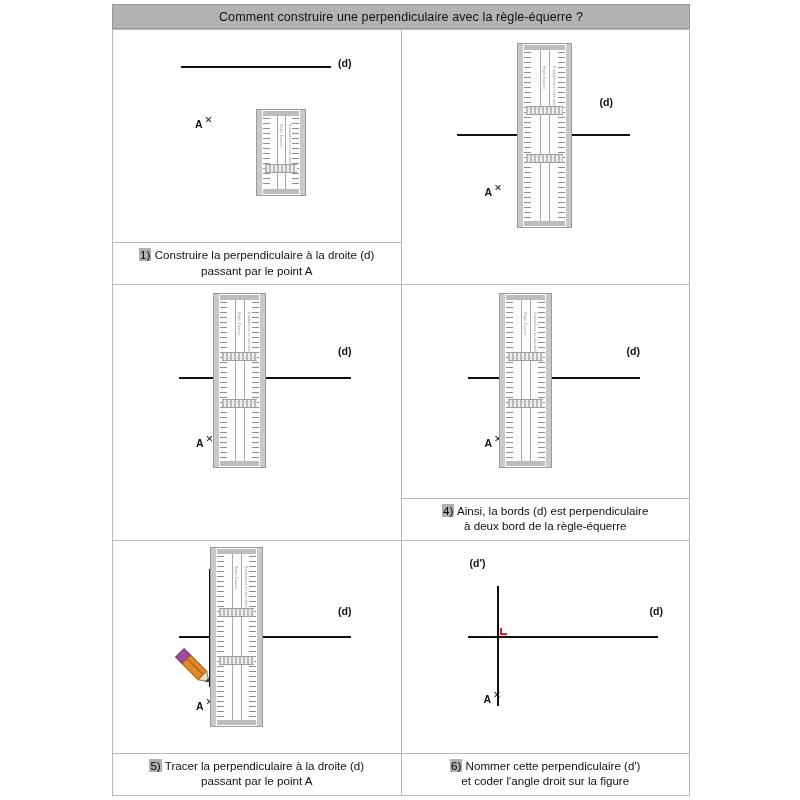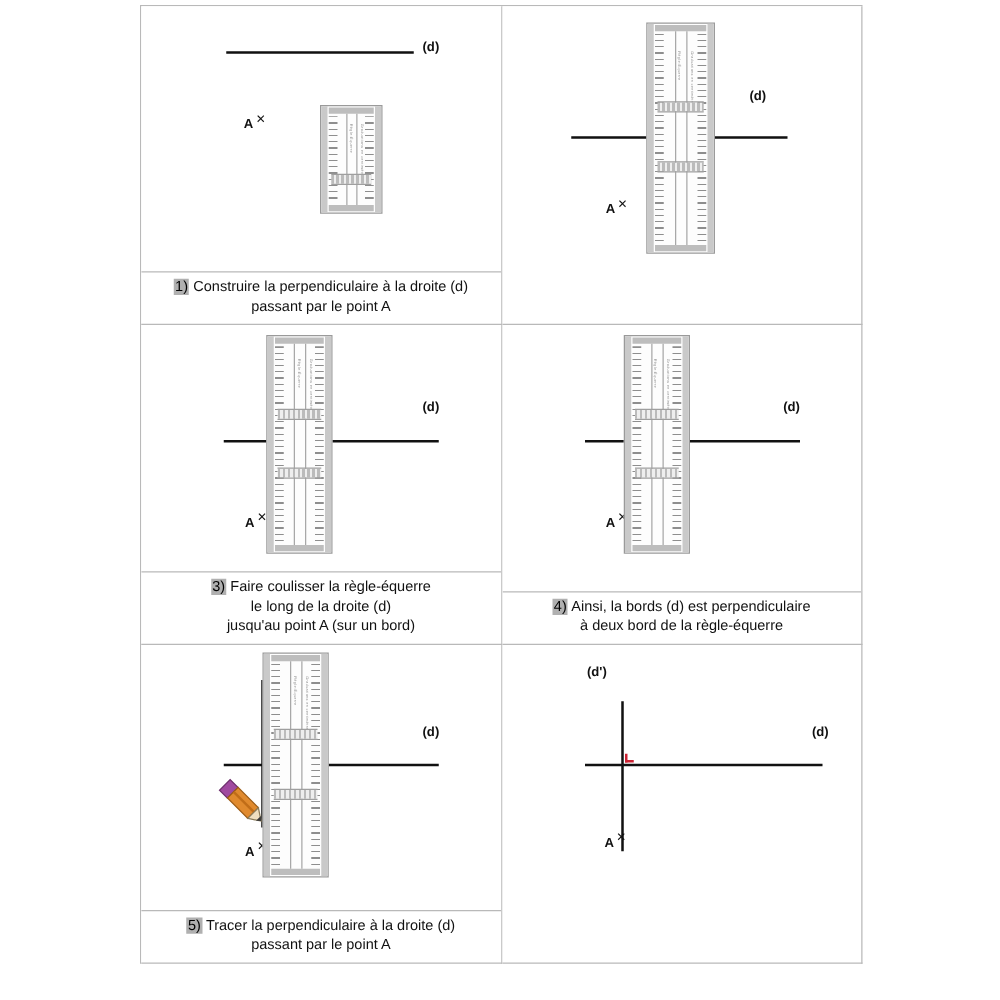--- a/index.html
+++ b/index.html
@@ -181,20 +181,23 @@
   }
 
   
   .pencil { position: absolute; }
 </style>
 </head>
 <body>
 
 <div id="sheet">
 
+  <div class="title-bar">
+    <div class="title-text">Comment construire une perpendiculaire avec la règle-équerre ?</div>
+  </div>
 
   <div class="grid">
 
     <div class="cell">
       <div class="figure">
 
         <div class="line-d" style="left:68px; top:36px; width:150px;"></div>
         <div class="lbl" style="left:225px; top:27px;">(d)</div>
 
         <div class="ptA" style="left:82px; top:84px;">
@@ -260,26 +263,20 @@
           <div class="cap b"></div>
           <div class="ticksL"></div>
           <div class="ticksR"></div>
           <div class="mid-l" style="left:21px;"></div>
           <div class="mid-r" style="left:30px;"></div>
           <div class="brand" style="left:23px; top:18px; height:32px;">Règle-Équerre</div>
           <div class="brand" style="left:33px; top:18px; height:42px;">Graduations en centimètres</div>
           <div class="band" style="top:58px;"></div>
           <div class="band" style="top:105px;"></div>
         </div>
-      </div>
-      <div class="caption">
-        <span class="num">3)</span>
-        <span>Faire coulisser la règle-équerre</span><br>
-        <span>le long de la droite (d)</span><br>
-        <span>jusqu'au point A (sur un bord)</span>
       </div>
     </div>
 
     <div class="cell">
       <div class="figure">
         <div class="line-d" style="left:66px; top:92px; width:172px;"></div>
         <div class="lbl" style="left:225px; top:60px;">(d)</div>
         <div class="ptA" style="left:83px; top:148px;">
           <span>A</span><span class="cross">✕</span>
         </div>
@@ -350,16 +347,21 @@
       <div class="figure">
         <div class="line-d" style="left:66px; top:95px; width:190px;"></div>
         <div class="line-v" style="left:95px; top:45px; height:120px;"></div>
         <div class="lbl" style="left:68px; top:16px;">(d')</div>
         <div class="lbl" style="left:248px; top:64px;">(d)</div>
         <div class="right-angle" style="left:98px; top:87px;"></div>
         <div class="ptA" style="left:82px; top:148px;">
           <span>A</span><span class="cross">✕</span>
         </div>
       </div>
+      <div class="caption">
+        <span class="num">6)</span>
+        <span>Nommer cette perpendiculaire (d')</span><br>
+        <span>et coder l'angle droit sur la figure</span>
+      </div>
     </div>
 
   </div>
 </div>
 
 </body></html>

